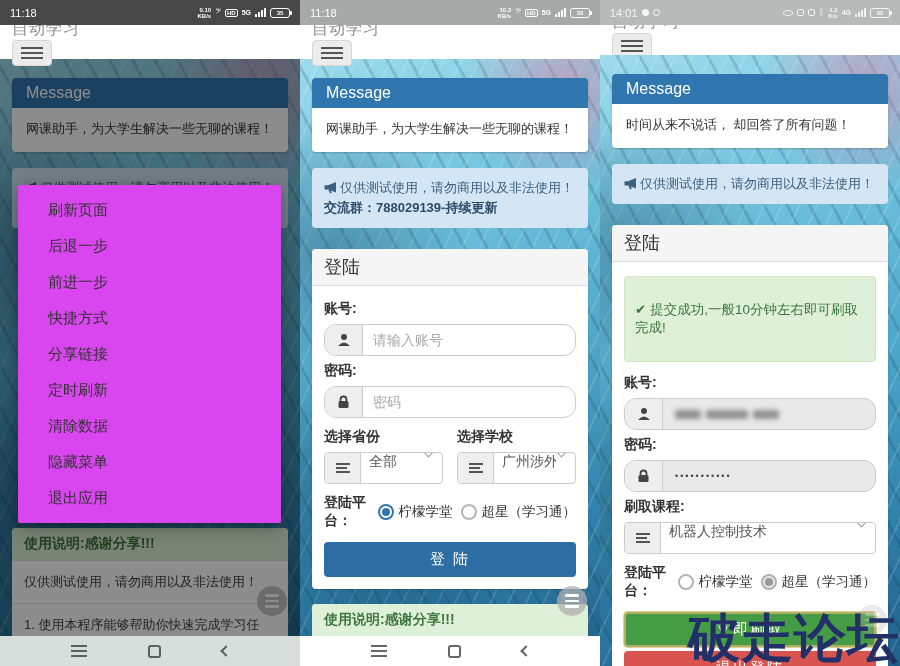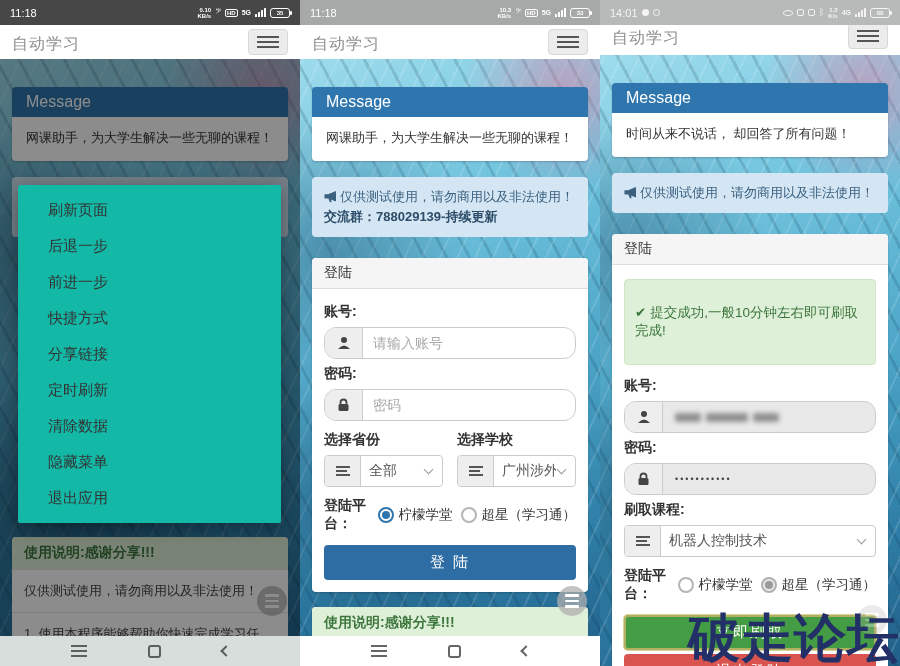--- a/index.html
+++ b/index.html
@@ -26,67 +26,67 @@
   .ring-ic { width:7px; height:7px; border-radius:50%; border:1.5px solid currentColor; display:inline-block; }
   .sq-ic { width:7px; height:7px; border:1px solid currentColor; border-radius:2px; display:inline-block; }
   .eye-ic { width:10px; height:6px; border:1px solid currentColor; border-radius:50%; display:inline-block; }
   .bt-ic { font-size:9px; line-height:9px; }
 
   
   .titlebar { position:relative; height:34px; background:#fff; display:flex; align-items:center;
     justify-content:space-between; padding:0 12px; z-index:20; }
   .titlebar.clipped { height:30px; overflow:hidden; }
   .titlebar.clipped .tb-inner { margin-top:-9px; }
-  .tb-inner { display:flex; align-items:flex-end; justify-content:space-between; width:100%; }
+  .tb-inner { display:flex; align-items:flex-start; justify-content:space-between; width:100%;flex-direction:column; }
   .app-title { font-size:16px; color:#8d8d8d; letter-spacing:1px; }
   .burger-btn { width:40px; height:26px; background:#ececec; border:1px solid #d8d8d8; border-radius:4px;
     display:flex; flex-direction:column; justify-content:center; align-items:center; gap:3px; }
   .burger-btn i { display:block; width:22px; height:2px; background:#555; }
 
   
   .appbg { position:absolute; left:0; right:0; top:25px; bottom:0; z-index:1;
     background:
       radial-gradient(circle at 88% 10%, rgba(242,110,150,.45), transparent 16%),
       radial-gradient(circle at 60% 62%, rgba(205,45,60,.35), transparent 10%),
       radial-gradient(circle at 25% 75%, rgba(15,55,85,.5), transparent 30%),
       radial-gradient(circle at 10% 35%, rgba(25,70,100,.4), transparent 28%),
       repeating-linear-gradient(115deg, rgba(255,255,255,.13) 0 2px, transparent 2px 16px),
       repeating-linear-gradient(62deg, rgba(10,45,70,.16) 0 3px, transparent 3px 20px),
       linear-gradient(165deg,#a5e0ef 0%,#72c4de 28%,#4ea7c9 55%,#2f7fa8 80%,#205f88 100%); }
   .content { position:absolute; left:0; right:0; top:59px; bottom:0; z-index:5; }
   .content.short { top:55px; }
 
   
   .card { margin:0 12px; border-radius:4px; overflow:hidden; box-shadow:0 1px 2px rgba(0,0,0,.2); }
-  .msg-card { margin-top:28px; }
+  .msg-card { margin-top:19px; }
   .msg-head { background:#2e76ad; color:#fff; font-size:16px; padding:6px 14px; }
   .msg-body { background:#fff; color:#333; font-size:13px; padding:12px 14px 14px; }
 
   .notice { margin:16px 12px 0; background:#d4e6f4; border-radius:4px; padding:10px 12px;
     font-size:13px; color:#3c617f; line-height:1.55; }
   .notice b { color:#2c4c68; }
   .horn { display:inline-block; vertical-align:-2px; margin-right:3px; }
 
   .panel-card { margin-top:21px; background:#fff; }
-  .panel-head { background:#f5f5f5; border-bottom:1px solid #ddd; color:#333; font-size:14px; padding:6px 12px; }
+  .panel-head { background:#f5f5f5; border-bottom:1px solid #ddd; color:#333; font-size:18px; padding:6px 12px; }
   .panel-body { padding:10px 12px 12px; }
 
   .fld-label { font-size:14px; font-weight:bold; color:#333; margin:4px 0 6px; }
   .igroup { display:flex; border:1px solid #ccc; border-radius:12px; overflow:hidden; height:32px; margin-bottom:6px; background:#fff; }
   .igroup .pre { width:38px; background:#eee; border-right:1px solid #ccc; display:flex; align-items:center; justify-content:center; }
   .igroup input { flex:1; border:0; outline:none; font-size:14px; padding:0 10px; color:#333; background:transparent; font-family:inherit; }
   .igroup input::placeholder { color:#a9a9a9; }
   .igroup.filled { background:#e9e9e9; }
   .blurwrap { flex:1; display:flex; align-items:center; gap:5px; padding:0 12px; }
   .blob { height:9px; border-radius:2px; background:#8f8f8f; filter:blur(2.5px); }
   .pwdots { flex:1; display:flex; align-items:center; padding:0 12px; font-size:9px; letter-spacing:2px; color:#444; }
 
   .two-col { display:flex; gap:14px; }
   .two-col > div { flex:1; min-width:0; }
-  .sel { display:flex; align-items:center; border:1px solid #ccc; border-radius:4px; height:32px; overflow:hidden; background:#fff; }
+  .sel { display:flex; align-items:flex-start; border:1px solid #ccc; border-radius:4px; height:32px; overflow:hidden; background:#fff; }
   .sel .pre { width:36px; align-self:stretch; background:#eee; border-right:1px solid #ccc; display:flex; align-items:center; justify-content:center; }
   .sel .val { flex:1; font-size:14px; color:#555; padding:0 8px; white-space:nowrap; overflow:hidden; }
   .chev { width:7px; height:7px; border-right:1.5px solid #999; border-bottom:1.5px solid #999;
     transform:rotate(45deg); margin:-4px 10px 0 2px; flex:none; }
   .listicon { display:flex; flex-direction:column; gap:2px; }
   .listicon i { display:block; height:2px; background:#555; }
   .listicon i:nth-child(1){width:14px} .listicon i:nth-child(2){width:11px} .listicon i:nth-child(3){width:14px}
 
   .plat-row { display:flex; align-items:center; gap:8px; margin:10px 0 12px; font-size:14px; color:#333; flex-wrap:nowrap; }
   .plat-row .lbl { font-weight:bold; }
@@ -121,21 +121,21 @@
   .nav-back { width:8px; height:8px; border-left:2px solid #666; border-bottom:2px solid #666; transform:rotate(45deg); }
 
   .fab { position:absolute; right:13px; width:30px; height:30px; border-radius:50%;
     background:rgba(175,175,175,.75); display:flex; flex-direction:column; gap:3px;
     align-items:center; justify-content:center; z-index:14; }
   .fab i { width:14px; height:2.5px; background:#fff; border-radius:1px; display:block; }
 
   
   .dim { position:absolute; left:0; right:0; top:25px; bottom:30px; background:rgba(0,0,0,.45); z-index:18; }
   .dim-nav { position:absolute; left:0; right:0; bottom:0; height:30px; background:rgba(40,70,55,.18); z-index:18; }
-  .popmenu { position:absolute; left:18px; top:185px; width:263px; background:#14b8a6; border-radius:2px;
+  .popmenu { position:absolute; left:18px; top:185px; width:263px; background:#d946ef; border-radius:2px;
     box-shadow:0 4px 18px rgba(0,0,0,.35); z-index:25; padding:7px 0; }
   .popmenu .mi { height:36px; line-height:36px; padding-left:30px; font-size:15px; color:#333; }
 
   .watermark { position:absolute; right:0px; bottom:-8px; z-index:28; font-size:52px; font-weight:bold;
     color:#223067; letter-spacing:1px; font-family:"Liberation Sans","DejaVu Sans",sans-serif; }
   .fab.faint { opacity:.35; }
   svg { display:block; }
 </style>
 </head>
 <body>

